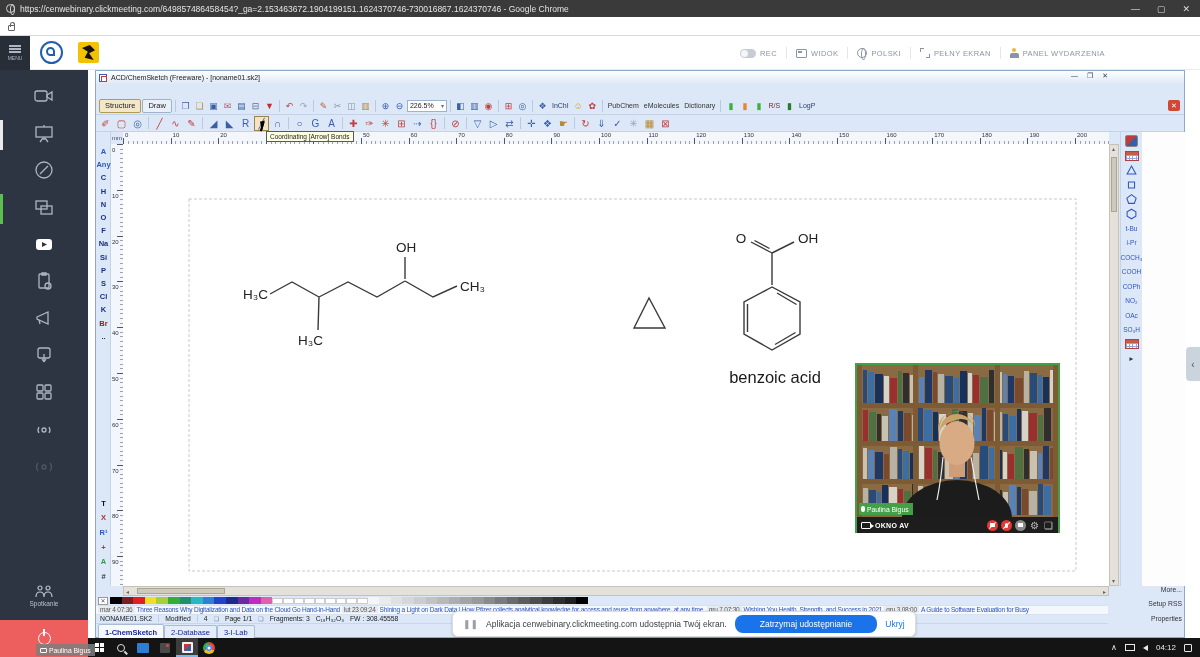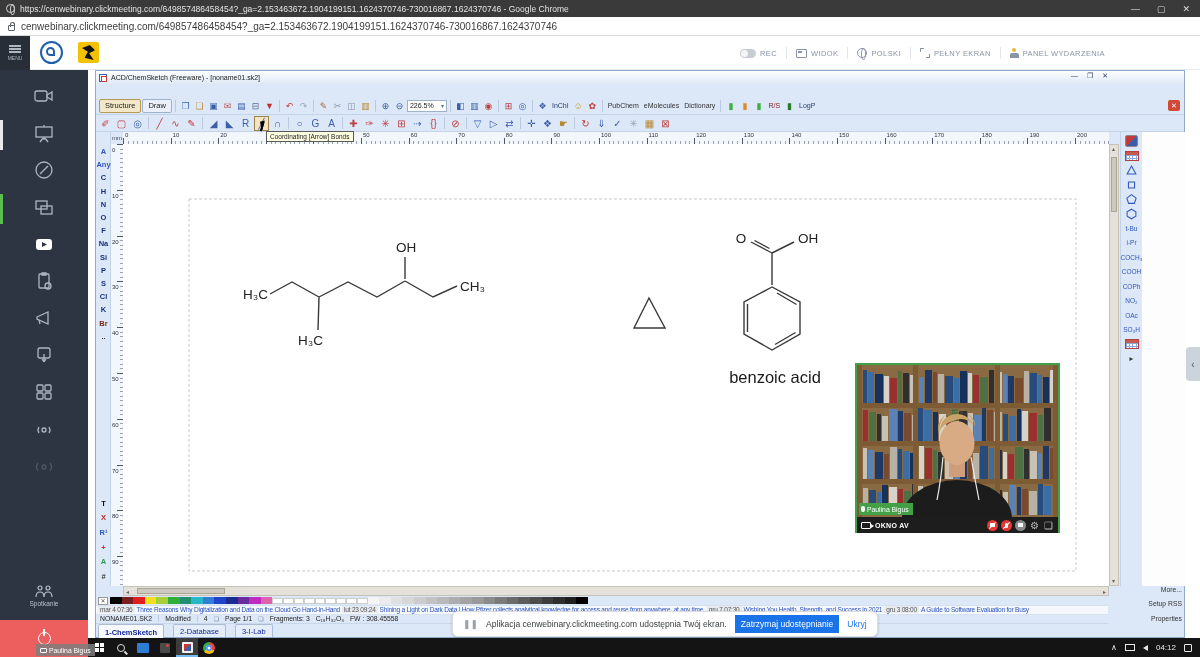--- a/index.html
+++ b/index.html
@@ -114,21 +114,21 @@
   #palette{position:absolute;left:2px;top:525px;height:9px;display:flex;align-items:center}
   #pal-x{width:10px;height:8px;background:#fff;border:1px solid #999;color:#555;font-size:6px;display:flex;align-items:center;justify-content:center;margin-right:2px}
   .sw{width:11.6px;height:7px}
   .sw.wb{border:1px solid #ccc;width:10.6px;height:6px}
   #ticker{position:absolute;left:0;top:534px;width:1012px;height:9.5px;background:#f4f8fd;border-top:1px solid #d7e2f0;border-bottom:1px solid #d7e2f0;display:flex;align-items:center;overflow:hidden;white-space:nowrap;font-size:6.5px;letter-spacing:-.2px}
   .tdate{color:#555;background:#e7ebf0;padding:0 2px;margin:0 2px}
   .ttitle{color:#2a52be}
   #statusrow{position:absolute;left:0;top:543.5px;width:1012px;height:9.5px;display:flex;align-items:center;gap:6px;padding-left:4px;font-size:6.8px;color:#222;border-bottom:1px solid #c9d7ea;overflow:hidden}
   #statusrow .ssep{width:1px;height:7px;background:#c0cee2}
   #statusrow .micon{color:#6b7c9a;font-size:6px}
-  #cs-tabs{position:absolute;left:2px;top:553px;height:15px;display:flex;align-items:flex-start;gap:9px}
+  #cs-tabs{position:absolute;left:2px;top:553px;height:15px;display:flex;align-items:center;gap:0}
   .cstab{height:13px;padding:0 6px;font-size:7.5px;color:#15269b;display:flex;align-items:center;border:1px solid #aabbd4;border-bottom:none;background:#e4edf9;border-radius:2px 2px 0 0}
   .cstab.on{background:#f6f9fd;height:15px;font-weight:bold}
   #cs-links{position:absolute;left:1012px;top:513px;width:78px;height:55px;font-size:6.8px;color:#333;text-align:right}
   #cs-links div{position:absolute;right:4px}
   
   #chevtab{position:absolute;left:1186px;top:347px;width:14px;height:34px;background:#cbd4dc;border-radius:4px 0 0 4px;color:#4a5660;font-size:10px;display:flex;align-items:center;justify-content:center}
   
   #webcam{position:absolute;left:855px;top:363px;width:205px;height:170px;border:2px solid #43a047;background:#000;z-index:40}
   #vidbadge{position:absolute;left:2px;top:138px;height:12px;background:#43a047;color:#fff;font-size:6.8px;display:flex;align-items:center;gap:2px;padding:0 4px 0 2px;z-index:42}
   .micdot{width:4px;height:6px;background:#fff;border-radius:2px;position:relative}
@@ -143,21 +143,21 @@
   .cbtn .mic{width:3px;height:5px;background:#fff;border-radius:1.5px}
   .cbtn:after{content:"";position:absolute;left:1px;top:5px;width:9px;height:1px;background:#fff;transform:rotate(-45deg)}
   .cbtn.gray:after,.cbtn.plain:after{display:none}
   .cbtn.plain{background:none;color:#bbb;font-size:10px}
   .rsz{position:absolute;right:1px;bottom:1px;width:7px;height:7px;background:
     linear-gradient(135deg,transparent 0 40%,#ddd 40% 50%,transparent 50% 70%,#ddd 70% 80%,transparent 80%)}
   
   #sharebar{position:absolute;left:452px;top:611px;height:26px;background:#fff;border:1px solid #dadce0;border-radius:6px;display:flex;align-items:center;gap:8px;padding:0 10px;z-index:50;box-shadow:0 1px 3px rgba(0,0,0,.2)}
   #sharebar .pause{color:#9aa0a6;font-size:9px}
   #sharebar .msg{font-size:8.5px;color:#3c4043}
-  #stopshare{background:#1a73e8;color:#fff;font-size:8.5px;padding:4px 6px;border-radius:0;border:none}
+  #stopshare{background:#1a73e8;color:#fff;font-size:8.5px;padding:4px 25px;border-radius:8px;border:none}
   #hideshare{color:#1a73e8;font-size:8.5px}
   
   #taskbar{position:absolute;left:88px;top:638px;width:1112px;height:19px;background:#141414;display:flex;align-items:center;z-index:60}
   .tb-ic{width:22px;height:19px;display:flex;align-items:center;justify-content:center}
   .winlogo{display:grid;grid-template-columns:4px 4px;grid-template-rows:4px 4px;gap:1px}
   .winlogo i{background:#fff}
   .i-search{width:8px;height:8px;border:1.5px solid #ddd;border-radius:50%;position:relative}
   .i-search:after{content:"";position:absolute;left:6px;top:7px;width:4px;height:1.5px;background:#ddd;transform:rotate(45deg)}
   .app-blue{width:12px;height:10px;background:#2d7dd2;border-radius:1px}
   .app-dark{width:10px;height:10px;background:#4a4a4a;border-radius:1px;position:relative}
@@ -182,21 +182,20 @@
   <span class="globe"></span>
   <span>https://cenwebinary.clickmeeting.com/649857486458454?_ga=2.153463672.1904199151.1624370746-730016867.1624370746 - Google Chrome</span>
 </div>
 <div class="winctl">
   <span>—</span>
   <span>▢</span>
   <span>✕</span>
 </div>
 <div id="urlbar">
   <span class="lock"></span>
-  <span>cenwebinary.clickmeeting.com/649857486458454?_ga=2.153463672.1904199151.1624370746-730016867.1624370746</span>
 </div>
 
 <div id="cmheader">
   <div id="menu-block">
     <span class="bars"></span>
     <span>MENU</span>
   </div>
   <div class="logo1">
       <i></i>
     </div>

